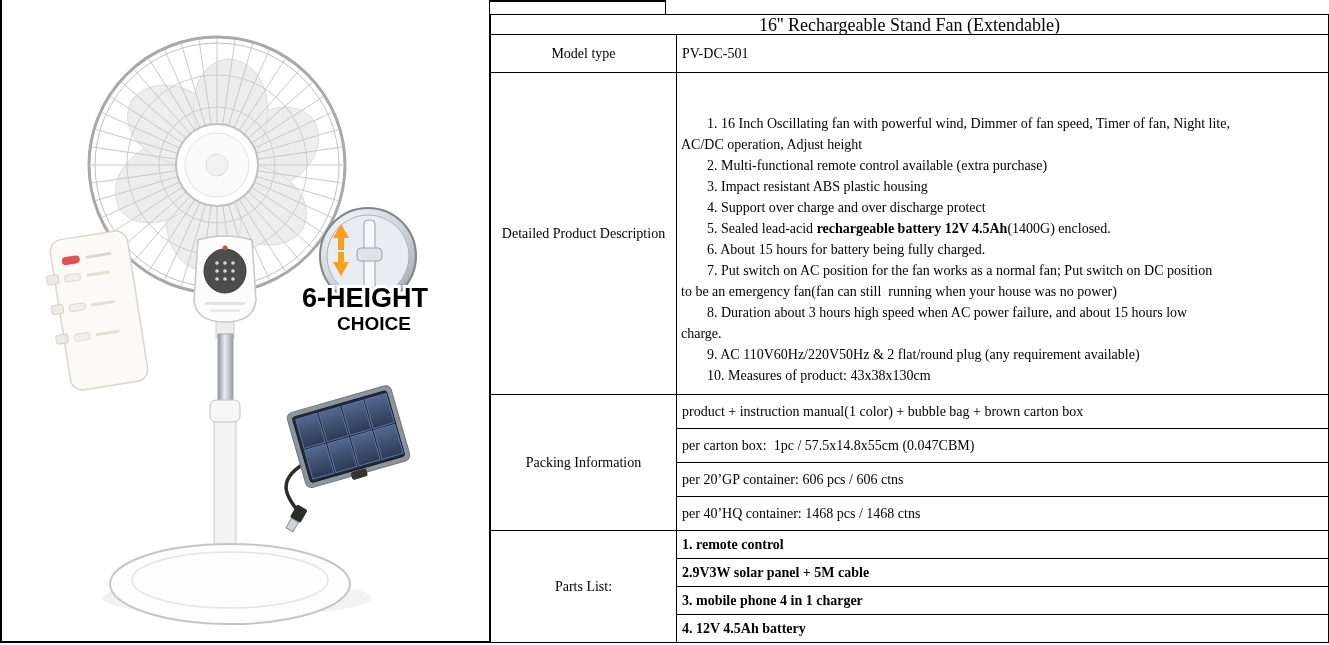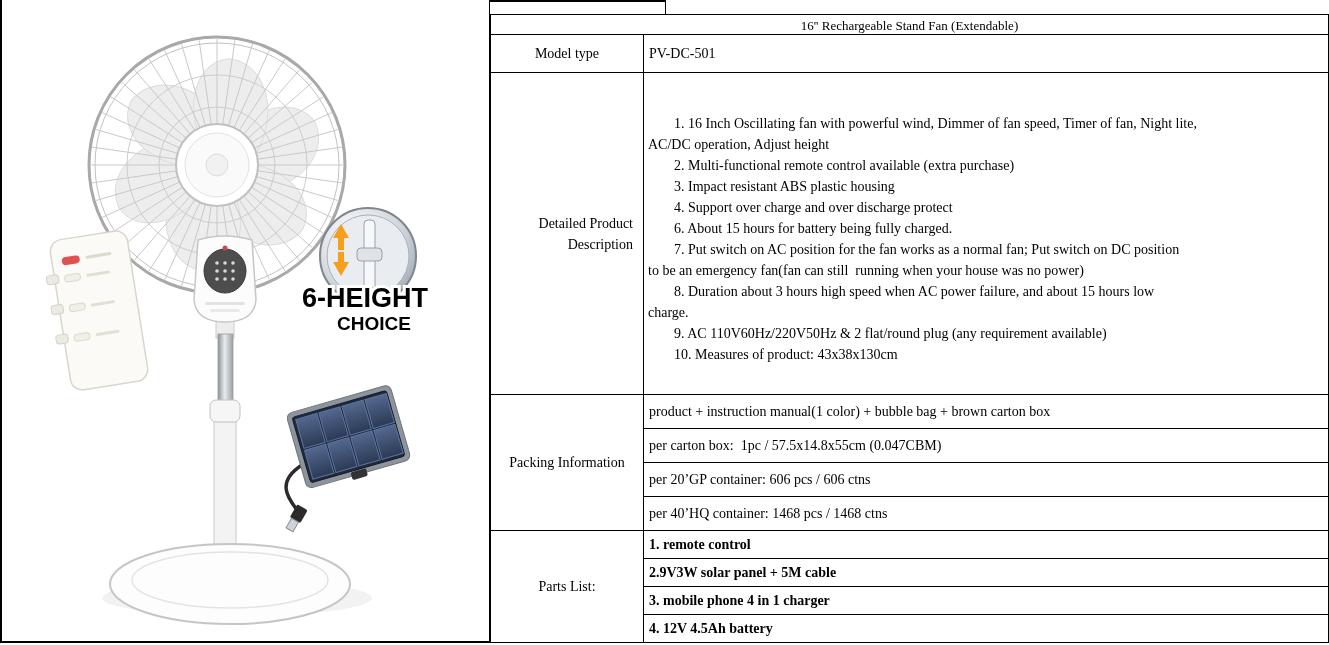--- a/index.html
+++ b/index.html
@@ -23,24 +23,24 @@
 
   
   .spec-table {
     position:absolute; left:490px; top:14px; width:839px; height:629px;
     border:1px solid #000; background:#fff;
     display:flex; flex-direction:column; font-size:14px;
   }
   .row { display:flex; border-bottom:1px solid #000; flex-shrink:0; }
   .row:last-child { border-bottom:none; }
 
-  .title-row { height:20px; align-items:flex-end; justify-content:center; font-size:13px; }
+  .title-row { height:20px; align-items:flex-start; justify-content:center; font-size:18px; }
 
   .label-cell {
-    width:153px; border-right:1px solid #000; flex-shrink:0;
+    width:186px; border-right:1px solid #000; flex-shrink:0;
     display:flex; align-items:center; justify-content:center;
     text-align:right; padding:0 10px; line-height:21px;
   }
   .value-cell { flex:1; min-width:0; }
 
   .model-row { height:38px; }
   .model-row .value-cell { display:flex; align-items:center; padding-left:5px; }
 
   .desc-row { height:322px; }
   .desc-row .value-cell { padding:40px 3px 0 4px; line-height:21px; }
@@ -252,20 +252,21 @@
     </div>
 
     <div class="row desc-row">
       <div class="label-cell">Detailed Product Description</div>
       <div class="value-cell" id="desc-lines">
           <div class="desc-line indent"><span>1. 16 Inch Oscillating fan with powerful wind, Dimmer of fan speed, Timer of fan, Night lite,</span></div>
           <div class="desc-line"><span>AC/DC operation, Adjust height</span></div>
           <div class="desc-line indent"><span>2. Multi-functional remote control available (extra purchase)</span></div>
           <div class="desc-line indent"><span>3. Impact resistant ABS plastic housing</span></div>
           <div class="desc-line indent"><span>4. Support over charge and over discharge protect</span></div>
+          <div class="desc-line indent"><span>5. Sealed lead-acid </span><b>rechargeable battery 12V 4.5Ah</b><span>(1400G) enclosed.</span></div>
           <div class="desc-line indent"><span>6. About 15 hours for battery being fully charged.</span></div>
           <div class="desc-line indent"><span>7. Put switch on AC position for the fan works as a normal fan; Put switch on DC position</span></div>
           <div class="desc-line"><span>to be an emergency fan(fan can still  running when your house was no power)</span></div>
           <div class="desc-line indent"><span>8. Duration about 3 hours high speed when AC power failure, and about 15 hours low</span></div>
           <div class="desc-line"><span>charge.</span></div>
           <div class="desc-line indent"><span>9. AC 110V60Hz/220V50Hz &amp; 2 flat/round plug (any requirement available)</span></div>
           <div class="desc-line indent"><span>10. Measures of product: 43x38x130cm</span></div>
         </div>
     </div>
 

